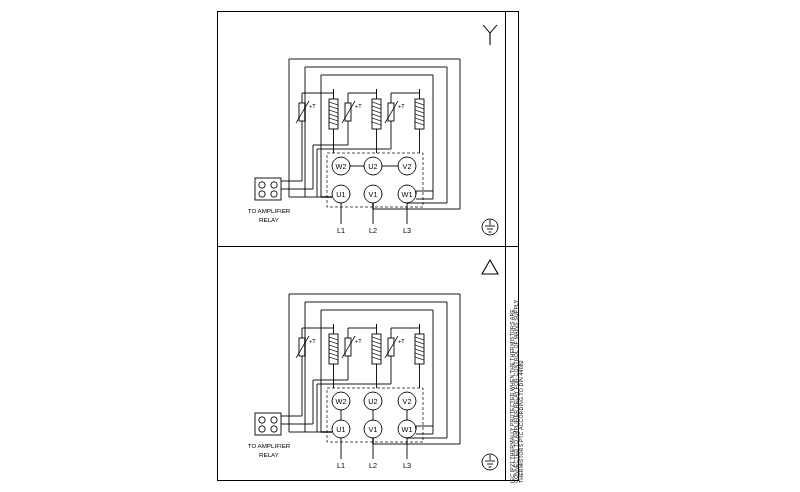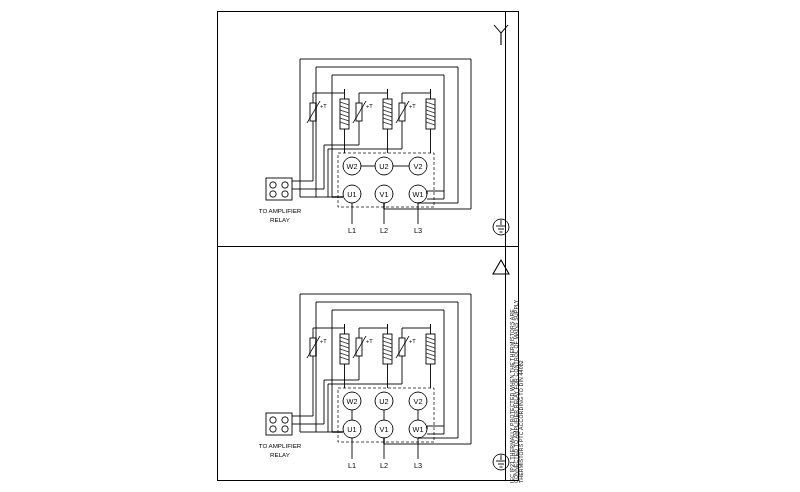--- a/index.html
+++ b/index.html
@@ -61,21 +61,21 @@
     font-size: 5.2px;
     letter-spacing: 0.15px;
     color: #000;
     font-family: "Liberation Sans", sans-serif;
   }
   .note-line.l1 { left: 3.6px;  top: 472px; }
   .note-line.l2 { left: 8.2px;  top: 472px; }
   .note-line.l3 { left: 12.6px; top: 472px; }
 
   
-  .panel { position: absolute; margin-left: 11px; }
+  .panel { position: absolute; }
   svg.sch { position: absolute; left: 0; top: 0; overflow: visible; }
   .lbl {
     position: absolute;
     font-size: 7px;
     color: #000;
     white-space: nowrap;
     font-family: "Liberation Sans", sans-serif;
   }
   .lbl.tiny  { font-size: 5.6px; }
   .terminal-txt {

